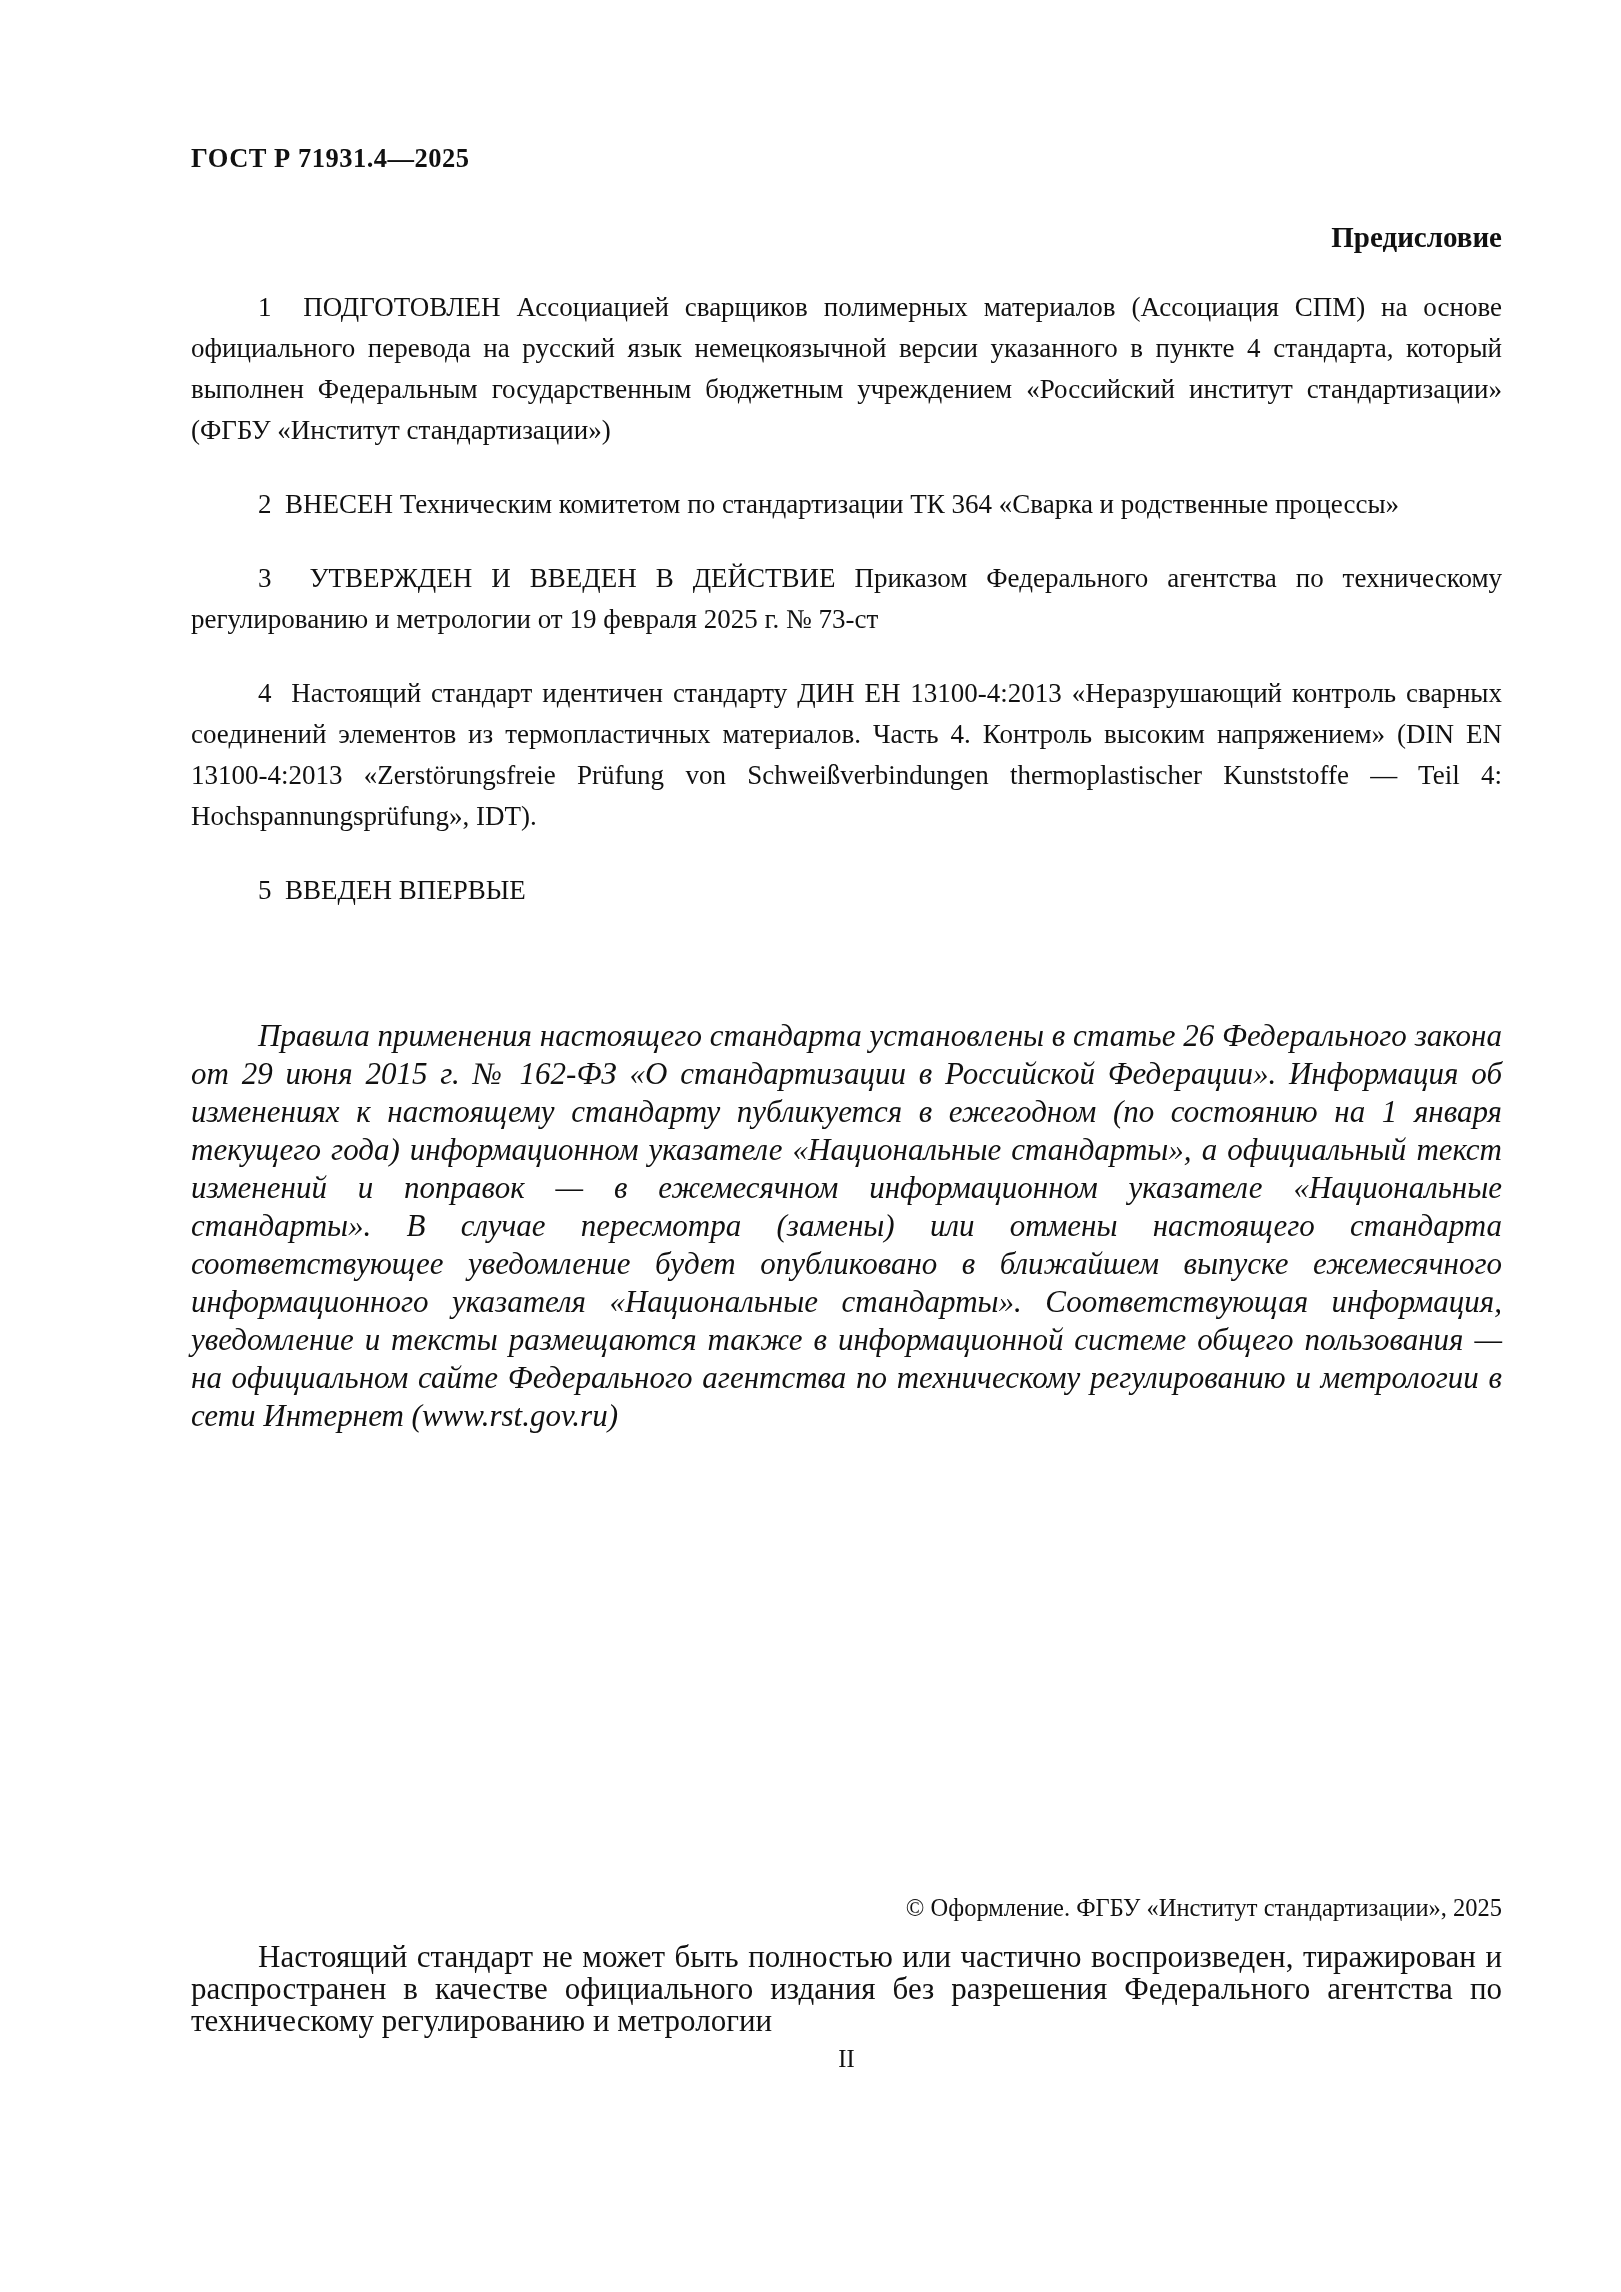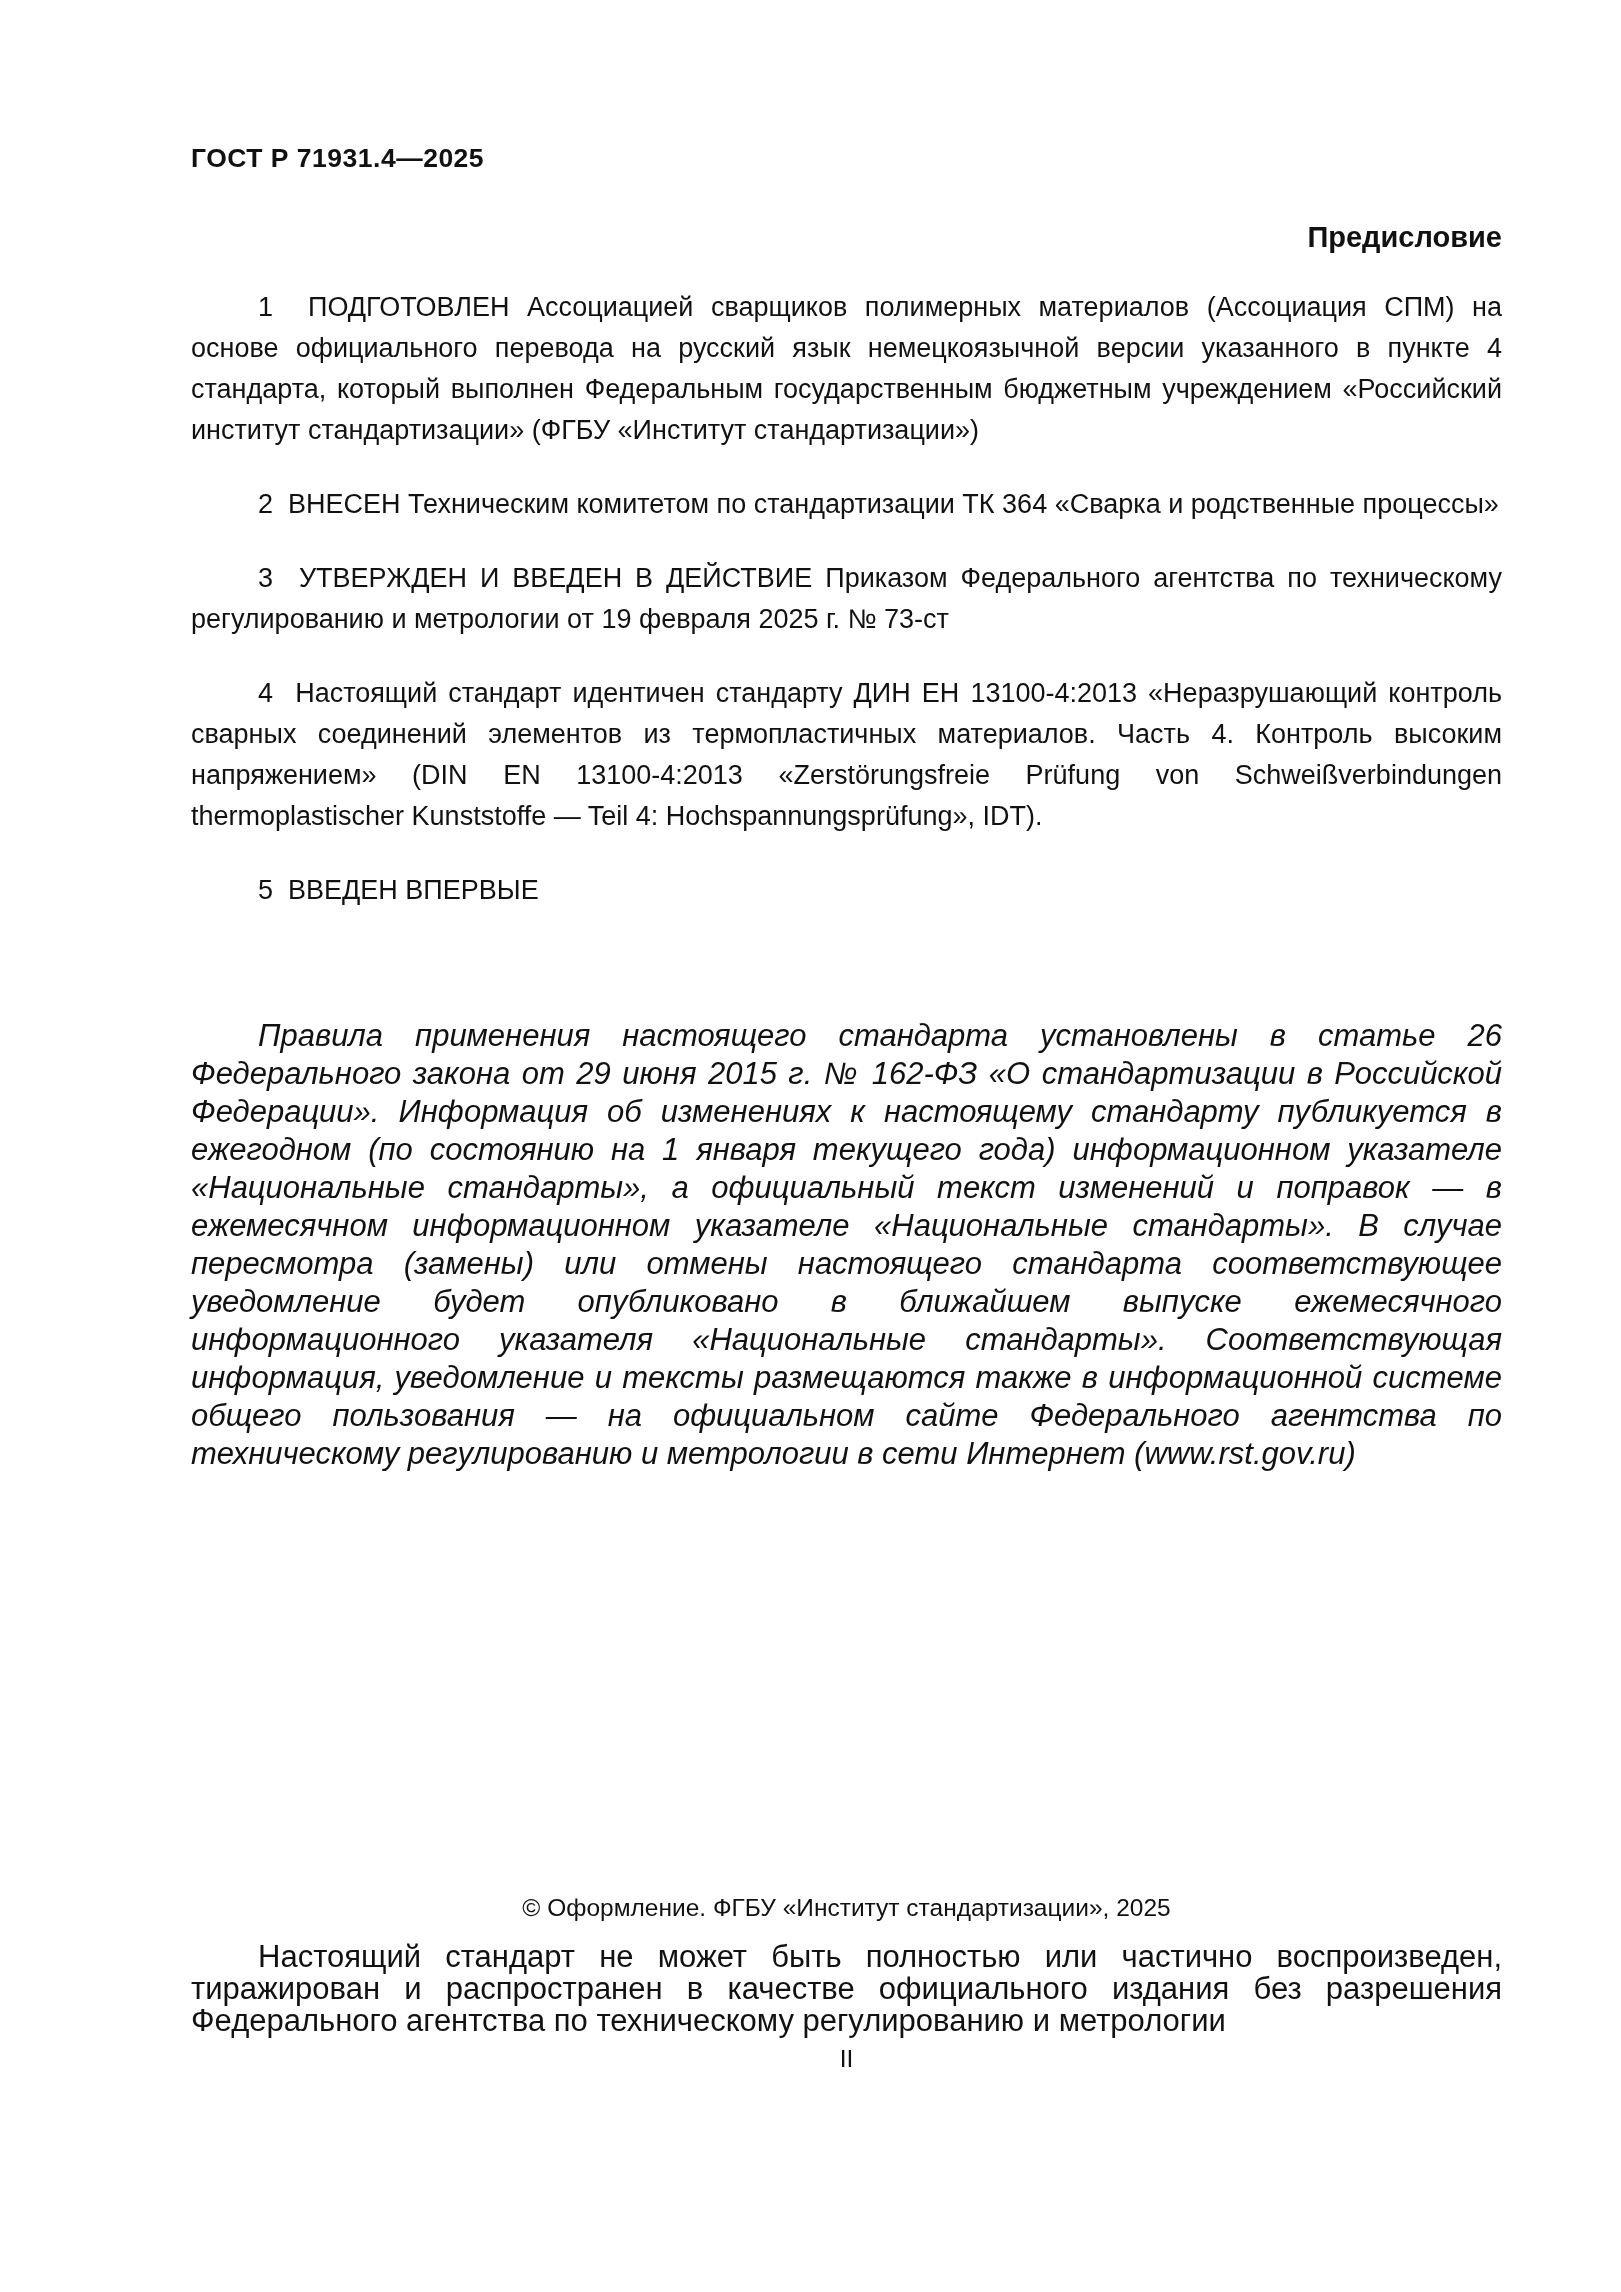--- a/index.html
+++ b/index.html
@@ -6,21 +6,21 @@
     margin: 0;
     padding: 0;
     background: #ffffff;
   }
   .page {
     position: relative;
     width: 1621px;
     height: 2293px;
     background: #ffffff;
     color: #111111;
-    font-family: Liberation Sans, sans-serif;
+    font-family: Liberation Serif, serif;
     overflow: hidden;
   }
   .content {
     position: absolute;
     left: 191px;
     top: 0;
     width: 1311px;
   }
   .doc-header {
     margin-top: 143px;
@@ -54,21 +54,21 @@
   }
   .bottom-block {
     position: absolute;
     left: 191px;
     top: 1892px;
     width: 1311px;
   }
   .copyright-line {
     font-size: 24.5px;
     line-height: 31px;
-    text-align: center;
+    text-align: right;
   }
   .distribution-note {
     margin: 18px 0 0 0;
     font-size: 31px;
     line-height: 32px;
     text-align: justify;
     text-indent: 67px;
   }
   .page-number {
     margin-top: 5.9px;

